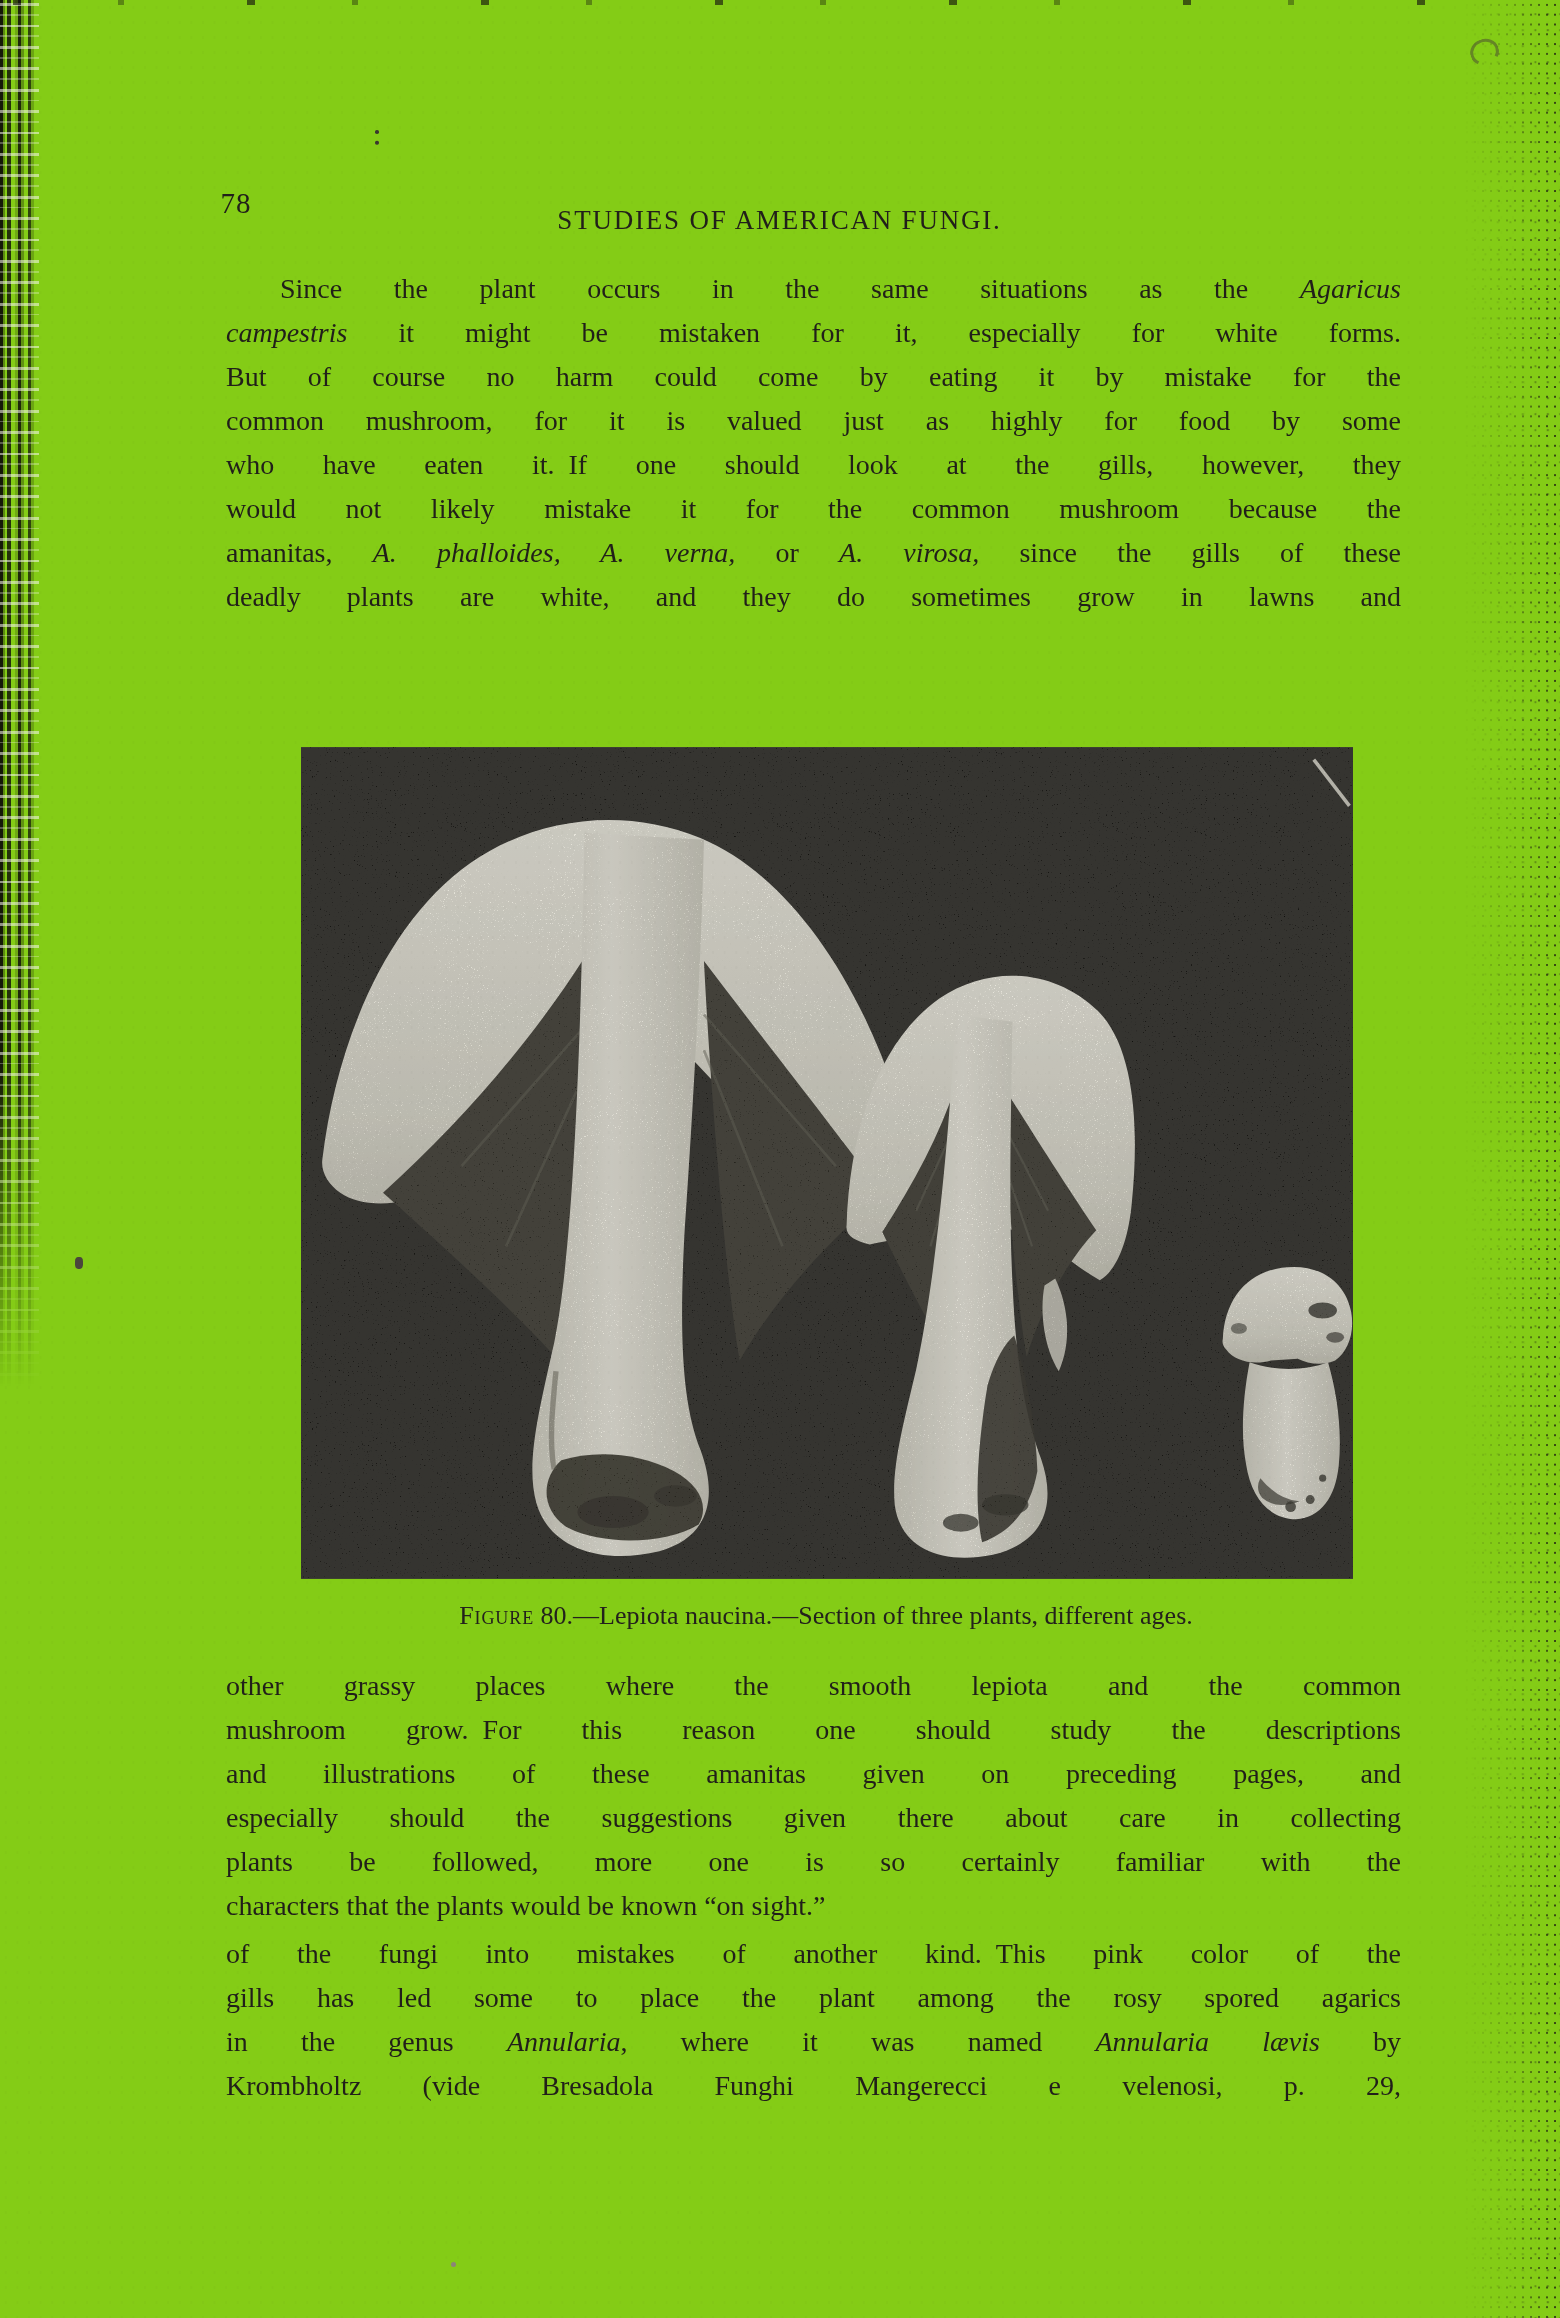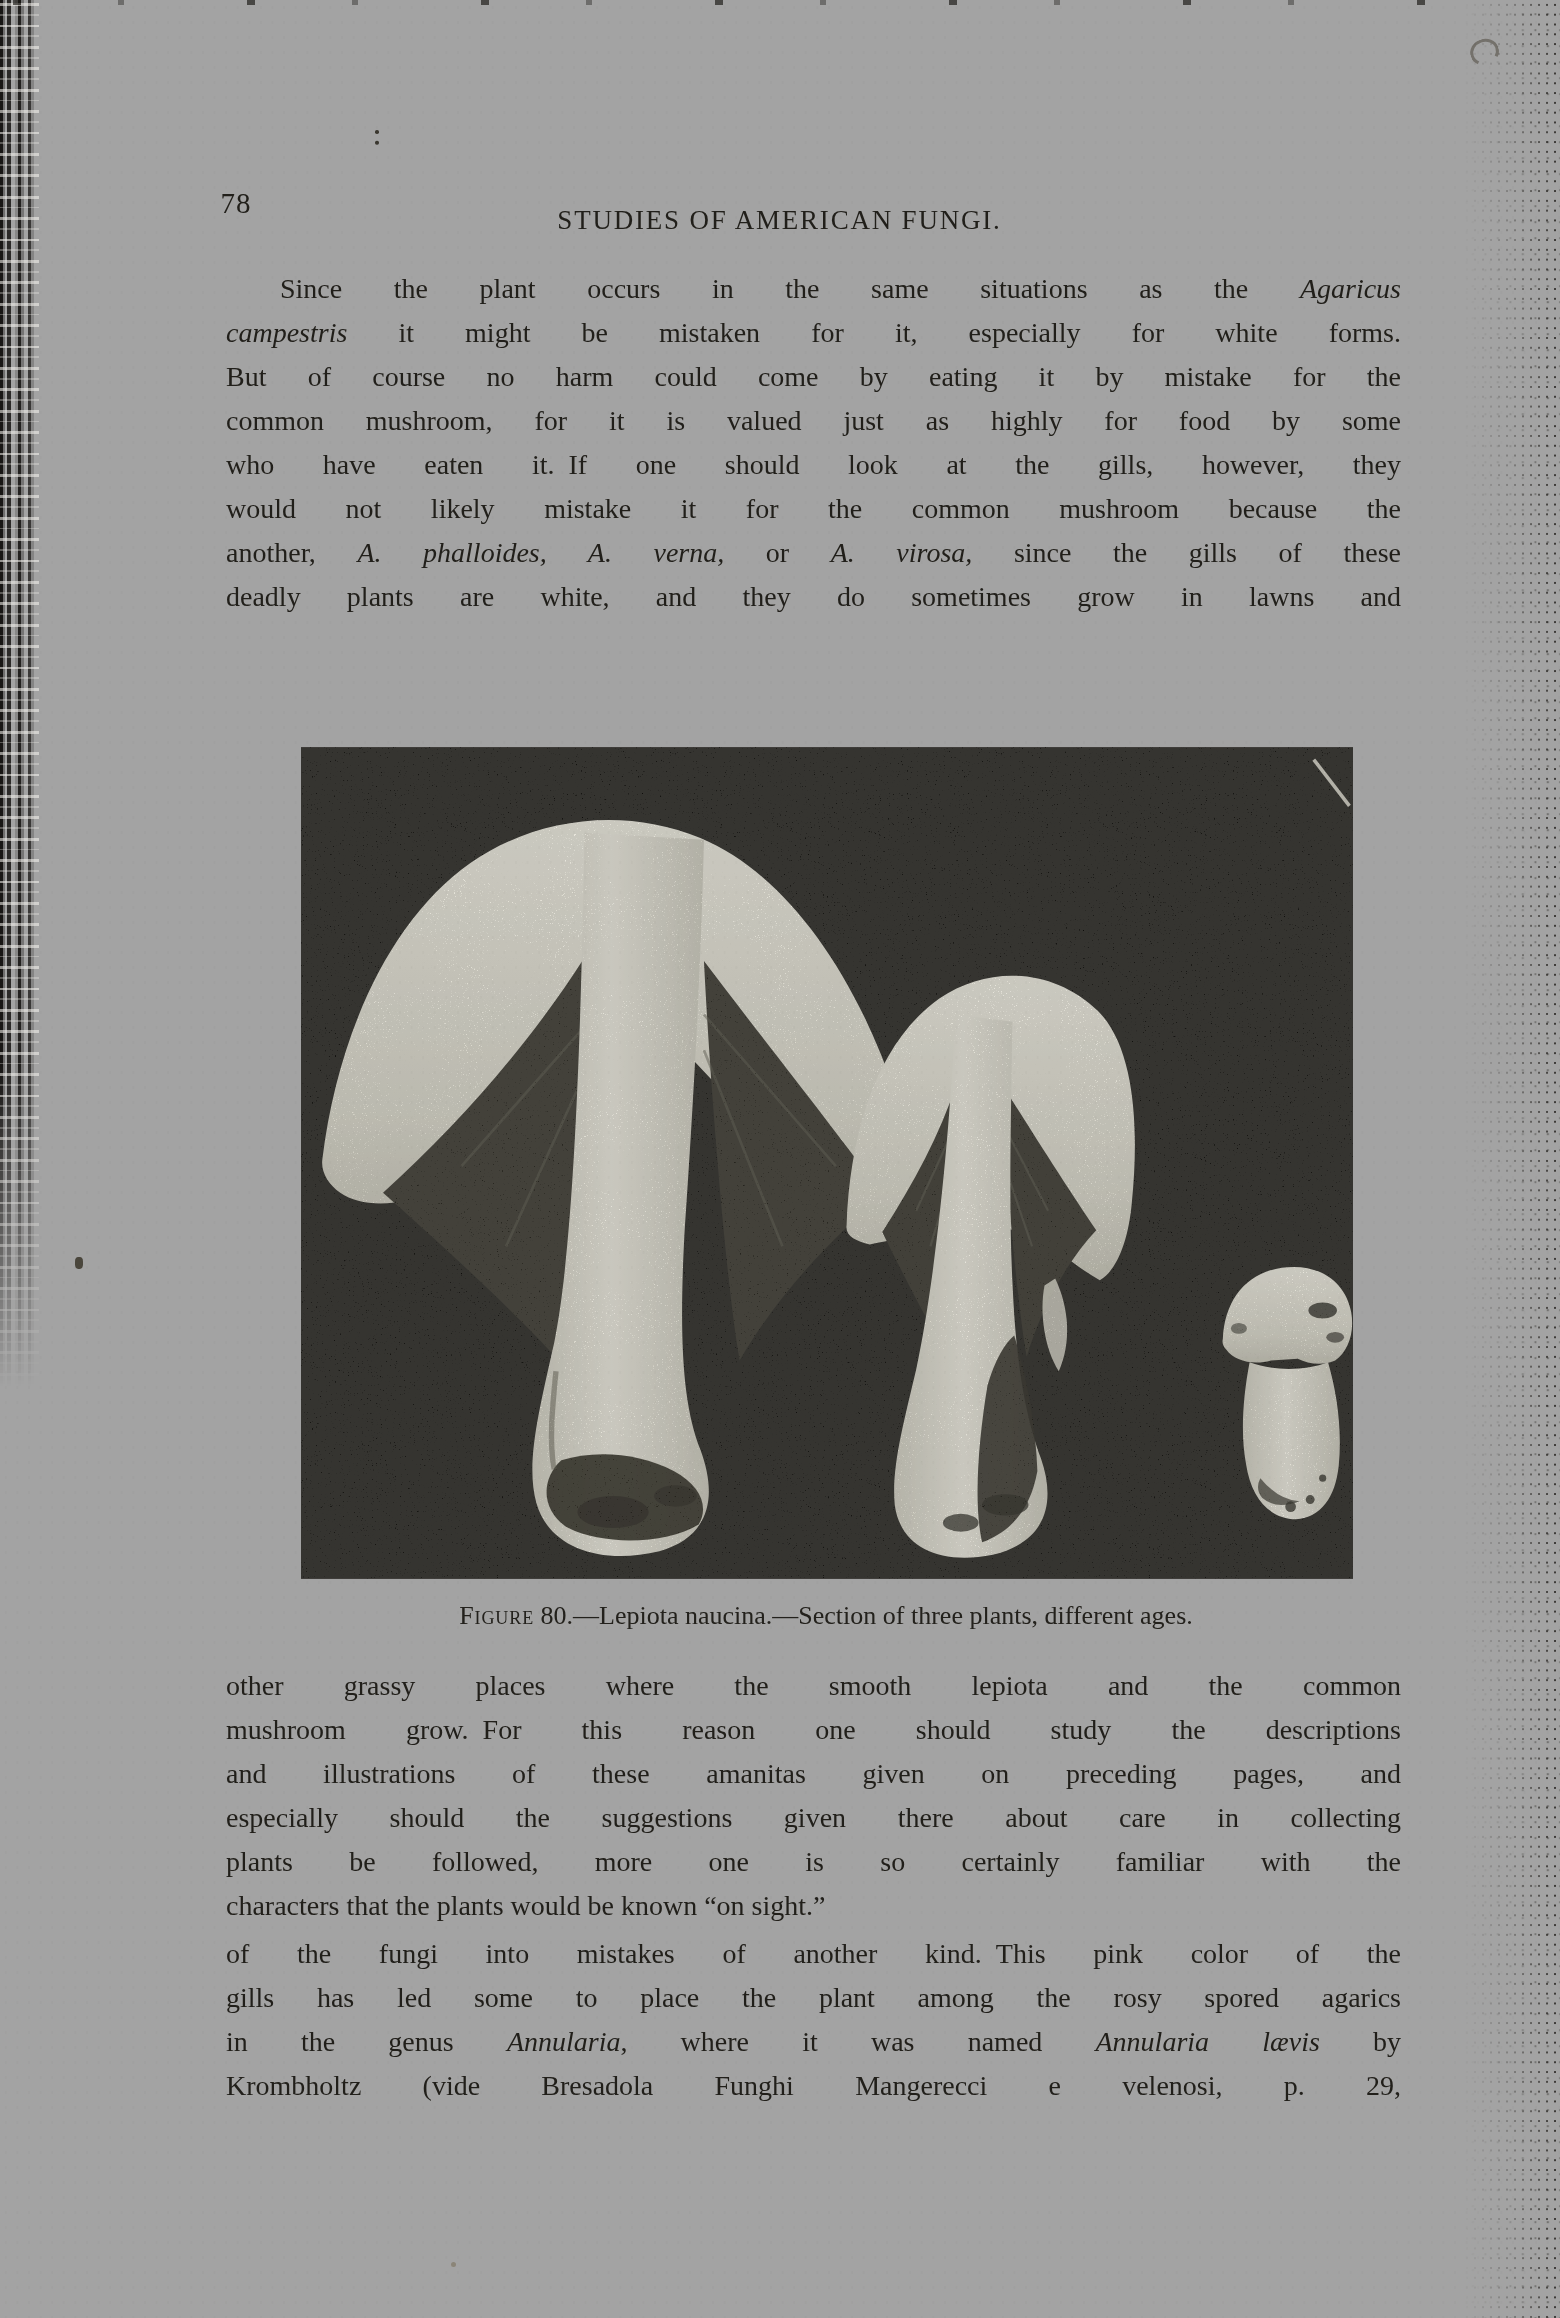--- a/index.html
+++ b/index.html
@@ -1,18 +1,18 @@
 <!DOCTYPE html>
 <html style="font-size:14.3px"><head>
 <meta charset="utf-8">
 <style>
   html,body{margin:0;padding:0;background:#dedbd4;}
   .sheet{
     position:relative;width:1561px;height:2319px;overflow:hidden;
-    background:#a3a3a3;
+    background:#84cc16;
     font-family:"Liberation Serif",serif;color:#211f1a;
   }
   .paper-grain{
     position:absolute;inset:0;pointer-events:none;opacity:.35;
     background-image:radial-gradient(rgba(40,36,28,.07) 0.9px,transparent 1.2px);
     background-size:11.6px 15px;
   }
   
   .binding{
     position:absolute;left:0;top:-3.6px;width:39px;height:1409px;
@@ -103,21 +103,21 @@
     <span class="running-title">STUDIES OF AMERICAN FUNGI.</span>
   </div>
 
   <div class="para" id="para1">
       <div class="line first"><span>Since the plant occurs in the same situations as the </span><span class="it">Agaricus</span></div>
       <div class="line"><span class="it">campestris</span><span> it might be mistaken for it, especially for white forms.</span></div>
       <div class="line"><span>But of course no harm could come by eating it by mistake for the</span></div>
       <div class="line"><span>common mushroom, for it is valued just as highly for food by some</span></div>
       <div class="line"><span>who have eaten it. If one should look at the gills, however, they</span></div>
       <div class="line"><span>would not likely mistake it for the common mushroom because the</span></div>
-      <div class="line"><span>another, </span><span class="it">A. phalloides, A. verna,</span><span> or </span><span class="it">A. virosa,</span><span> since the gills of these</span></div>
+      <div class="line"><span>amanitas, </span><span class="it">A. phalloides, A. verna,</span><span> or </span><span class="it">A. virosa,</span><span> since the gills of these</span></div>
       <div class="line"><span>deadly plants are white, and they do sometimes grow in lawns and</span></div>
     </div>
 
   <div class="figure">
     <svg viewBox="0 0 1180 933" width="1052" height="832">
       <defs>
         <linearGradient id="capGrad" x1="0" y1="0" x2="0" y2="1">
           <stop offset="0" stop-color="#e8e6dc"></stop>
           <stop offset="0.7" stop-color="#d2d0c4"></stop>
           <stop offset="1" stop-color="#bdbbaf"></stop>

